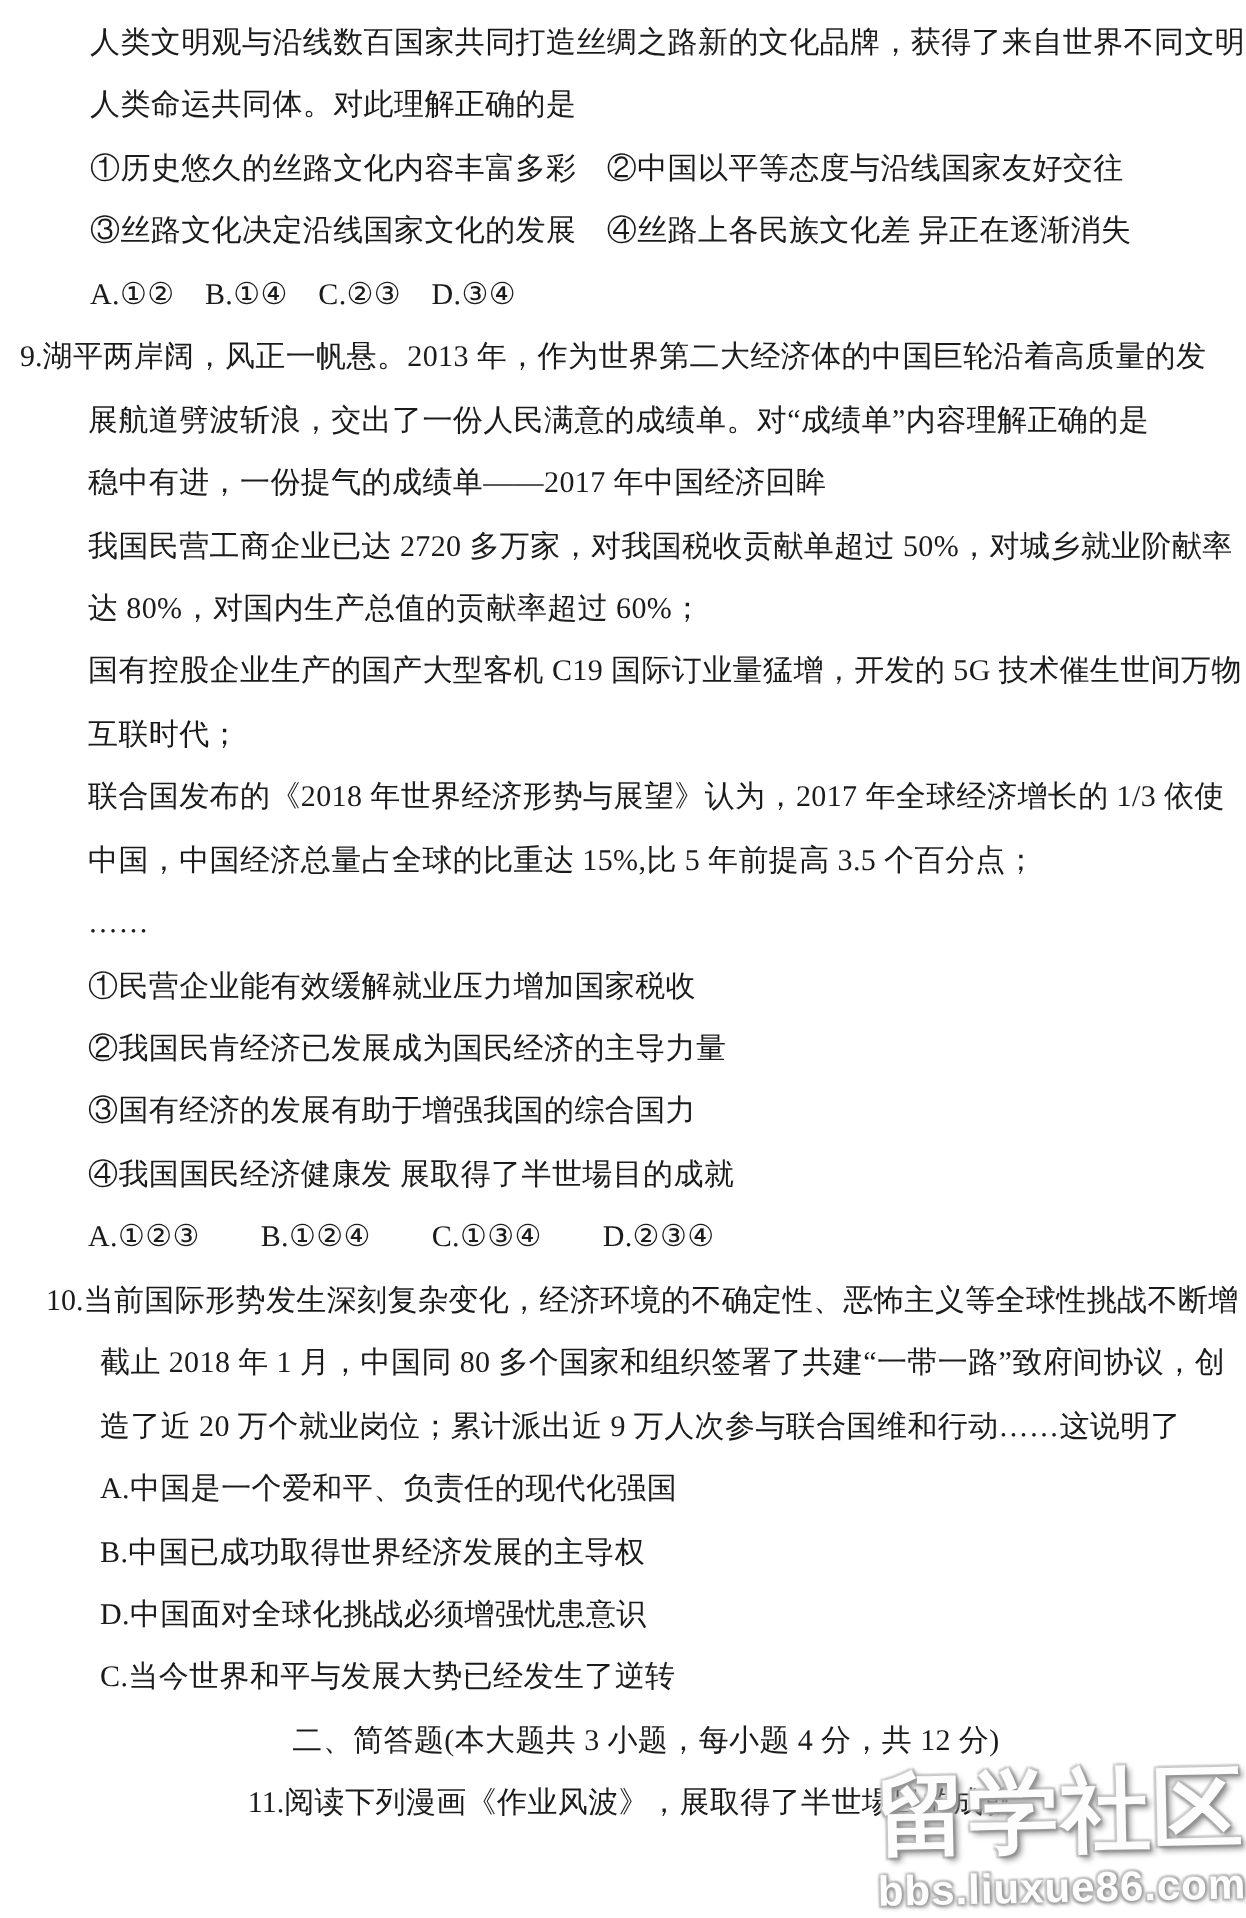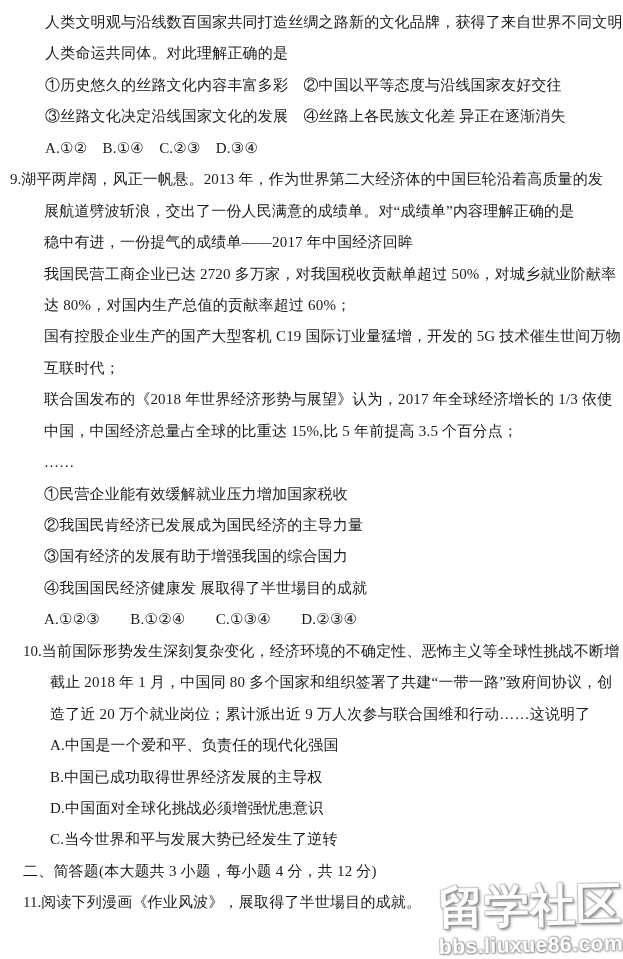--- a/index.html
+++ b/index.html
@@ -27,21 +27,21 @@
     height: 31.45px;
     white-space: pre-wrap;
     letter-spacing: 0.2px;
   }
   
   .ind-body  { margin-left: 45px; }  
   .ind-q9n   { margin-left: 10px; }  
   .ind-q9c   { margin-left: 44px; }  
   .ind-q10n  { margin-left: 23px; }  
   .ind-q10c  { margin-left: 50px; }  
-  .ind-sec   { margin-left: 23px; }  
+  .ind-sec   { margin-left: 23px; text-align: center; }  
   .qnum { letter-spacing: 0; }
 
   
   .watermark {
     position: absolute;
     left: 438px;
     top: 876px;
     width: 185px;
     height: 83px;
     text-align: center;

